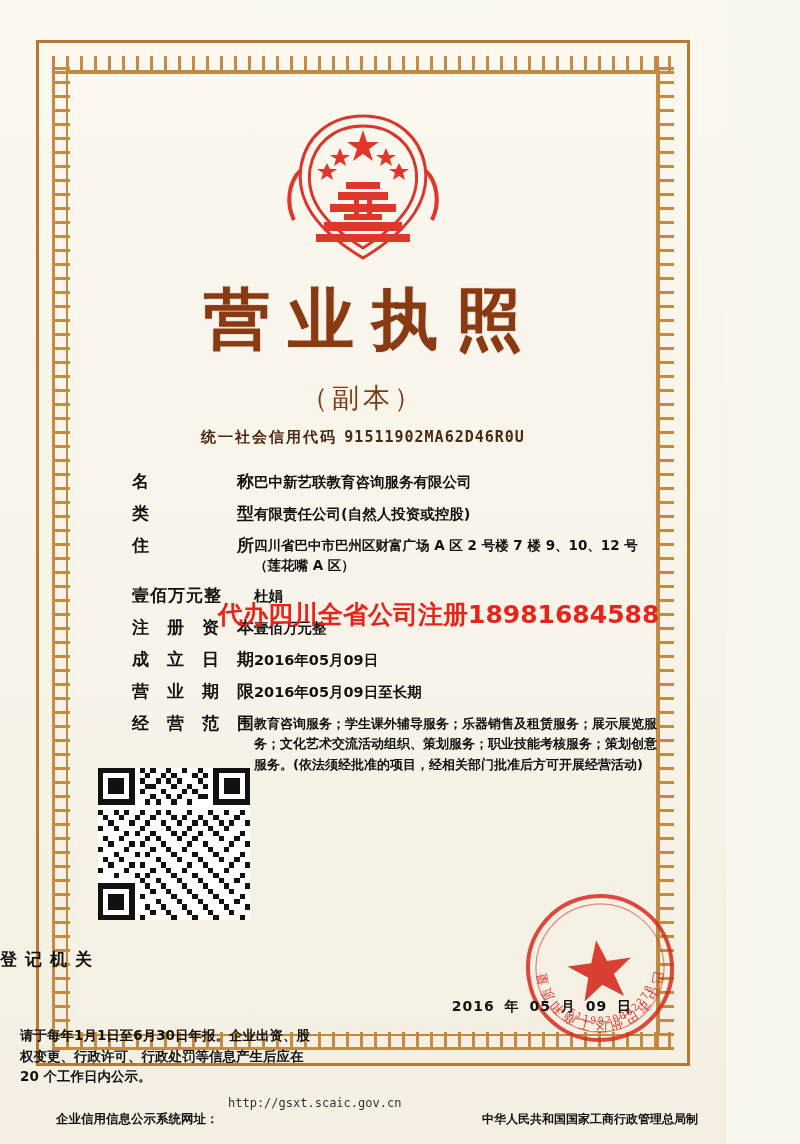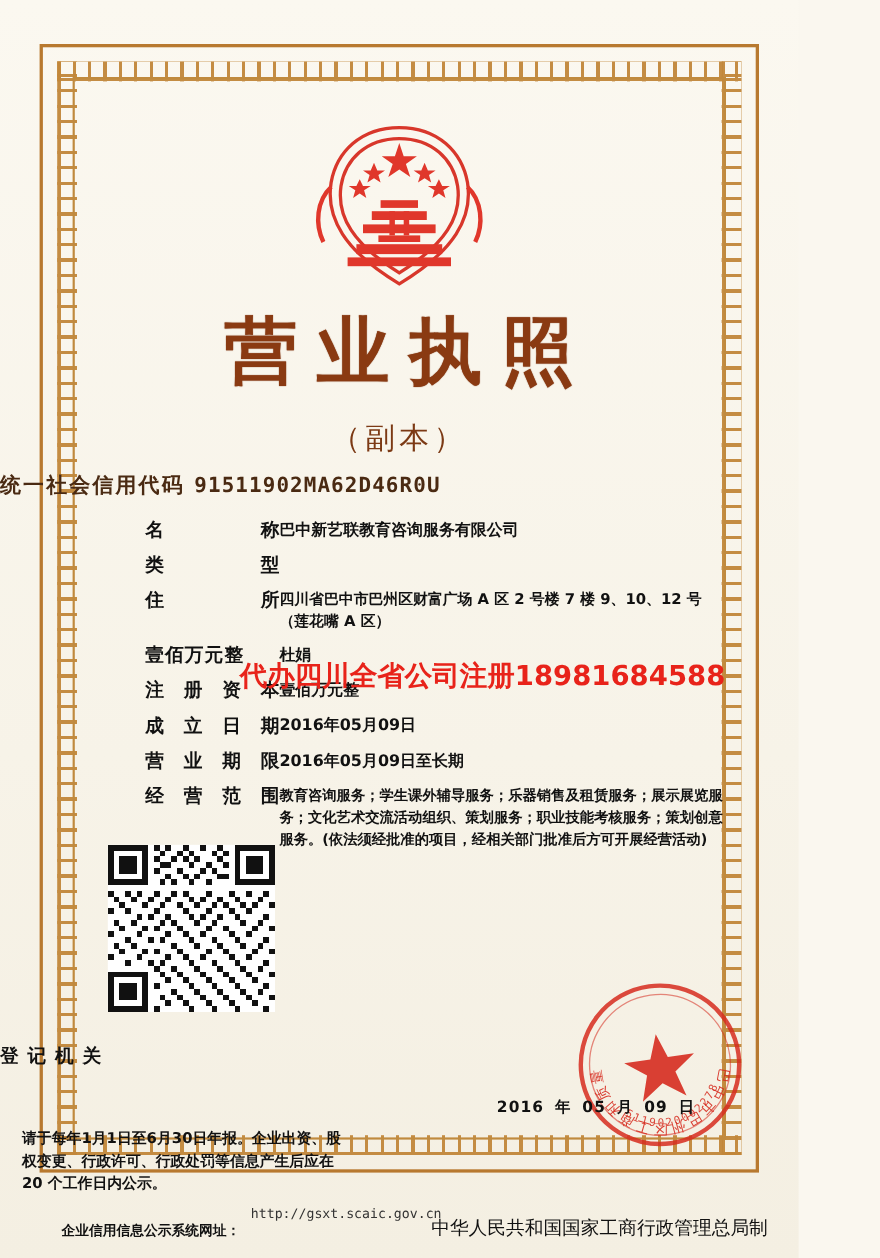--- a/index.html
+++ b/index.html
@@ -53,22 +53,22 @@
     font-family:"DejaVu Sans","Liberation Sans",sans-serif;
     font-size:66px;font-weight:bold;letter-spacing:18px;
     color:#8a3a12;text-indent:18px;
     text-shadow:0 0 1px #7a3210;
   }
   .subtitle{
     position:absolute;left:0;right:0;top:380px;text-align:center;
     font-size:27px;color:#7c3a15;letter-spacing:4px;
   }
   .credit-code{
-    position:absolute;left:0;right:0;top:428px;
-    font-size:19px;color:#4a2a12;letter-spacing:2px;font-weight:bold;
+    position:absolute;left:0;right:0;top:428px;text-align:center;
+    font-size:15px;color:#4a2a12;letter-spacing:2px;font-weight:bold;
   }
   .credit-code .num{font-family:"DejaVu Sans Mono","Liberation Mono",monospace;letter-spacing:1px;}
 
   
   .fields{
     position:absolute;left:132px;top:470px;width:530px;
   }
   .row{display:flex;align-items:flex-start;margin-bottom:9px;}
   .label{
     width:122px;flex:0 0 122px;
@@ -124,21 +124,21 @@
     position:absolute;left:56px;bottom:16px;
     font-size:12.5px;color:#111;font-weight:bold;
   }
   .siteurl{
     position:absolute;left:228px;bottom:34px;
     font-size:12px;color:#333;
     font-family:"DejaVu Sans Mono","Liberation Mono",monospace;
   }
   .issuer{
     position:absolute;right:28px;bottom:16px;
-    font-size:17px;color:#111;font-weight:normal;
+    font-size:12px;color:#111;font-weight:bold;
   }
 </style>
 </head>
 <body>
 
 <div class="page">
 
   <div class="border-outer"></div>
   <div class="key-top"></div>
   <div class="key-bottom"></div>
@@ -190,20 +190,21 @@
           <span>名</span>
           <span>称</span>
         </div>
       <div class="value">巴中新艺联教育咨询服务有限公司</div>
     </div>
     <div class="row">
       <div class="label">
           <span>类</span>
           <span>型</span>
         </div>
+      <div class="value">有限责任公司(自然人投资或控股)</div>
     </div>
     <div class="row">
       <div class="label">
           <span>住</span>
           <span>所</span>
         </div>
       <div class="value small">四川省巴中市巴州区财富广场 A 区 2 号楼 7 楼 9、10、12 号（莲花嘴 A 区）</div>
     </div>
     <div class="row">
       <div class="label tight">

